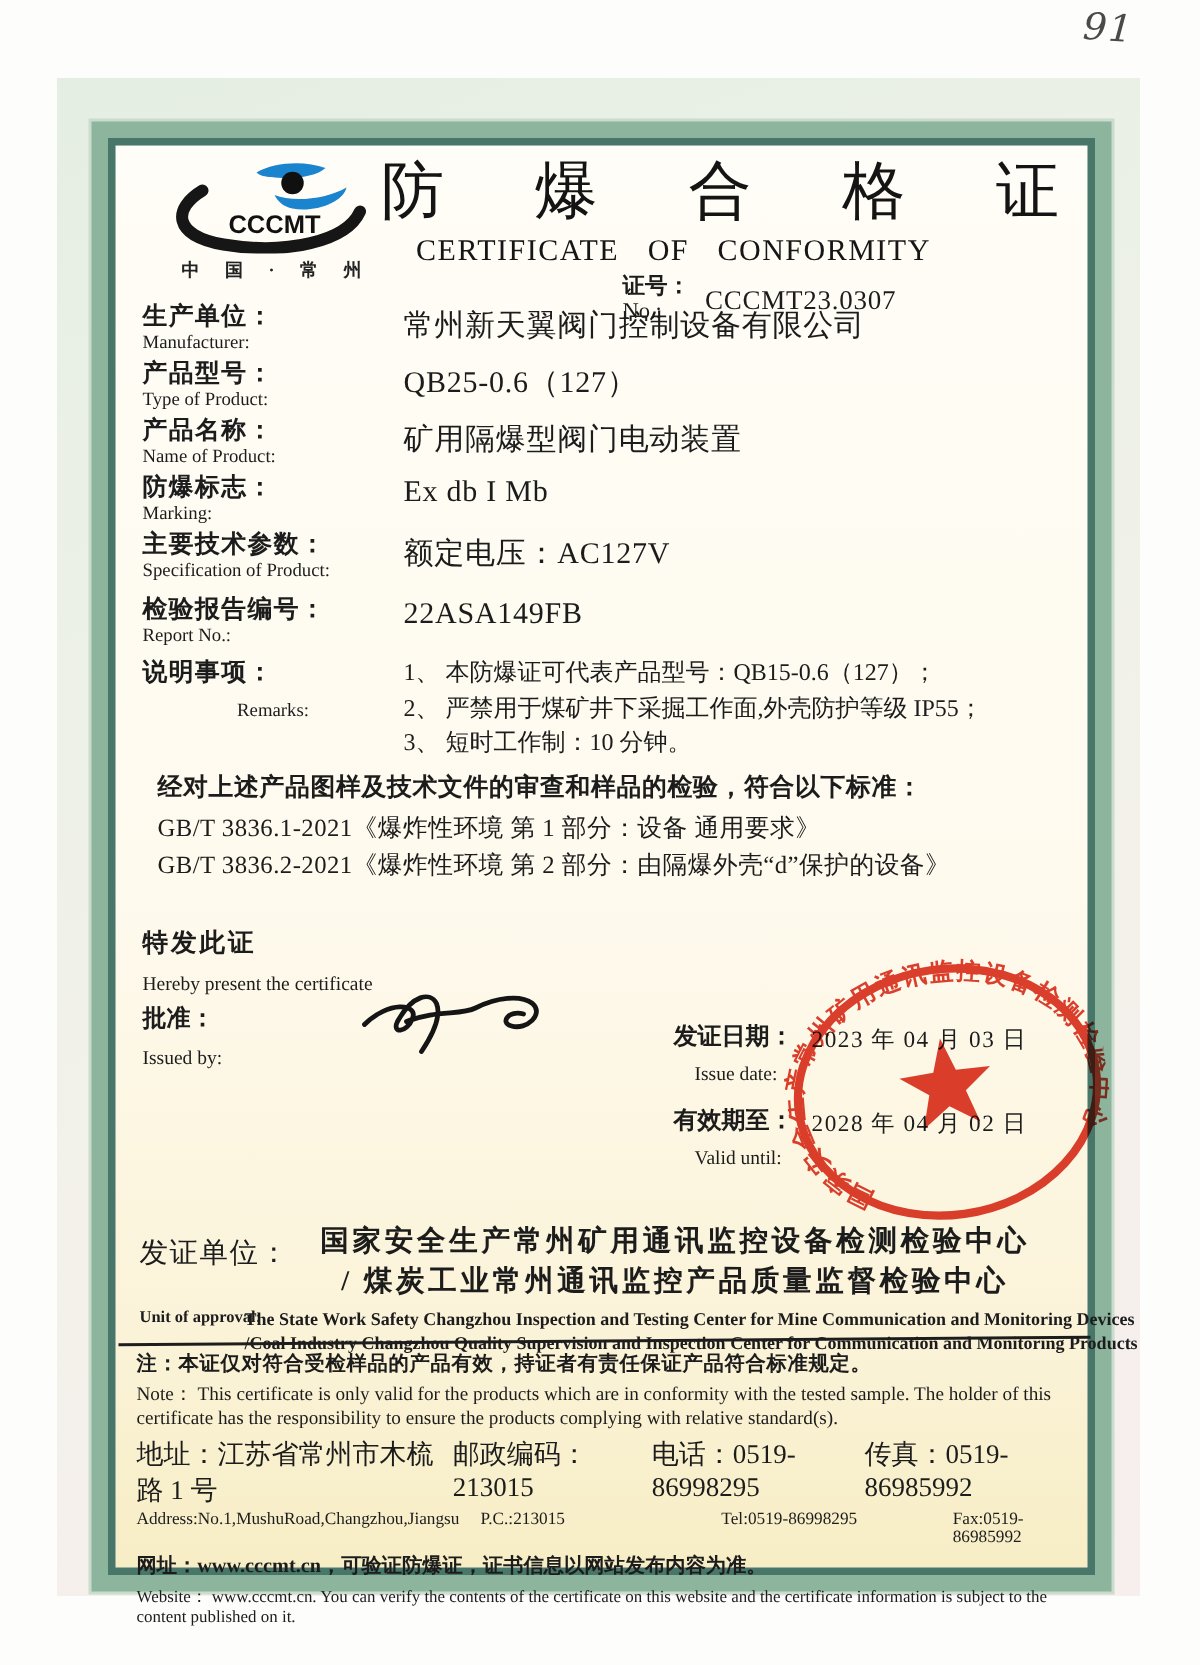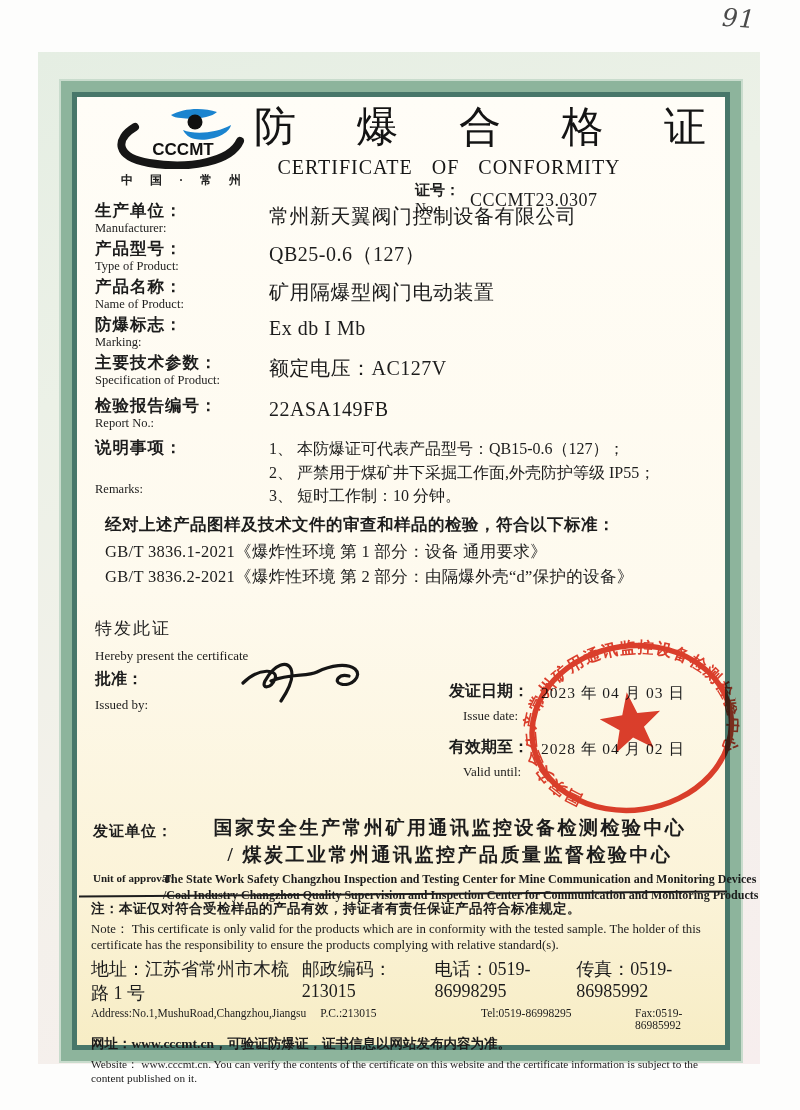--- a/index.html
+++ b/index.html
@@ -53,39 +53,39 @@
 
   
   .standards { position:absolute; left:28px; top:417px; width:625px; }
   .std-cn { font-size:16.5px; font-weight:600; letter-spacing:.5px; }
   .std-en { font-size:12.5px; margin-top:7px; }
   .std-item { font-size:16.5px; font-weight:500; line-height:25px; letter-spacing:.3px; }
   .std-items { margin-top:3px; }
 
   
   .present { position:absolute; left:18px; top:520px; }
-  .present-cn { font-size:17px; font-weight:400; letter-spacing:2px; }
+  .present-cn { font-size:17px; font-weight:700; letter-spacing:2px; }
   .present-en { font-size:13px; margin-top:8px; }
   .approve-cn { font-size:16px; font-weight:600; margin-top:5px; }
   .approve-en { font-size:13px; margin-top:7px; }
   .signature { position:absolute; left:158px; top:552px; }
 
   
   .dates { position:absolute; left:372px; top:584px; width:260px; }
   .drow { display:flex; margin-bottom:13px; }
   .dlabels { width:92px; }
   .dcn { font-size:16px; font-weight:600; }
   .den { font-size:13px; padding-left:14px; margin-top:6px; white-space:nowrap; }
   .dval { font-size:15.5px; padding-top:2px; white-space:nowrap; letter-spacing:1px; }
 
   .stamp { position:absolute; left:448px; top:540px; opacity:.92; mix-blend-mode:multiply; transform:rotate(-8deg); }
 
   
   .approval { position:absolute; left:16px; top:717px; width:622px; }
-  .appr-label { position:absolute; left:0; top:8px; font-size:15px; font-weight:700; letter-spacing:1px; }
+  .appr-label { position:absolute; left:0; top:8px; font-size:19px; font-weight:400; letter-spacing:1px; }
   .appr-lines { padding-left:92px; text-align:center; }
   .appr-cn { font-size:19px; font-weight:700; letter-spacing:2.5px; line-height:27px; white-space:nowrap; }
   .appr-en-label { position:absolute; left:0; top:58px; font-size:11px; font-weight:700; }
   .appr-en { font-size:12px; font-weight:700; line-height:15.5px; white-space:nowrap; }
   .appr-ens { padding-left:70px; margin-top:4px; text-align:center; }
 
   .divider { position:absolute; left:2px; top:796px; width:648px; border-top:2px solid #1d1d1d; transform:rotate(-.45deg); }
 
   
   .note { position:absolute; left:14px; top:803px; width:634px; }
@@ -173,21 +173,21 @@
       <div class="frow">
         <div class="flabel">
             <div class="cn">检验报告编号：</div>
             <div class="en">Report No.:</div>
           </div>
         <div class="fvalue">22ASA149FB</div>
       </div>
       <div class="frow" style="margin-top:6px;">
         <div class="flabel">
             <div class="cn">说明事项：</div>
-            <div class="en" style="margin-top:24px;">Remarks:</div>
+            <div class="en" style="margin-top:8px;text-align:center;">Remarks:</div>
           </div>
         <div class="rlist">
           <div>1、 本防爆证可代表产品型号：QB15-0.6（127）；</div>
           <div>2、 严禁用于煤矿井下采掘工作面,外壳防护等级 IP55；</div>
           <div>3、 短时工作制：10 分钟。</div>
         </div>
       </div>
     </div>
 
     <div class="standards">

